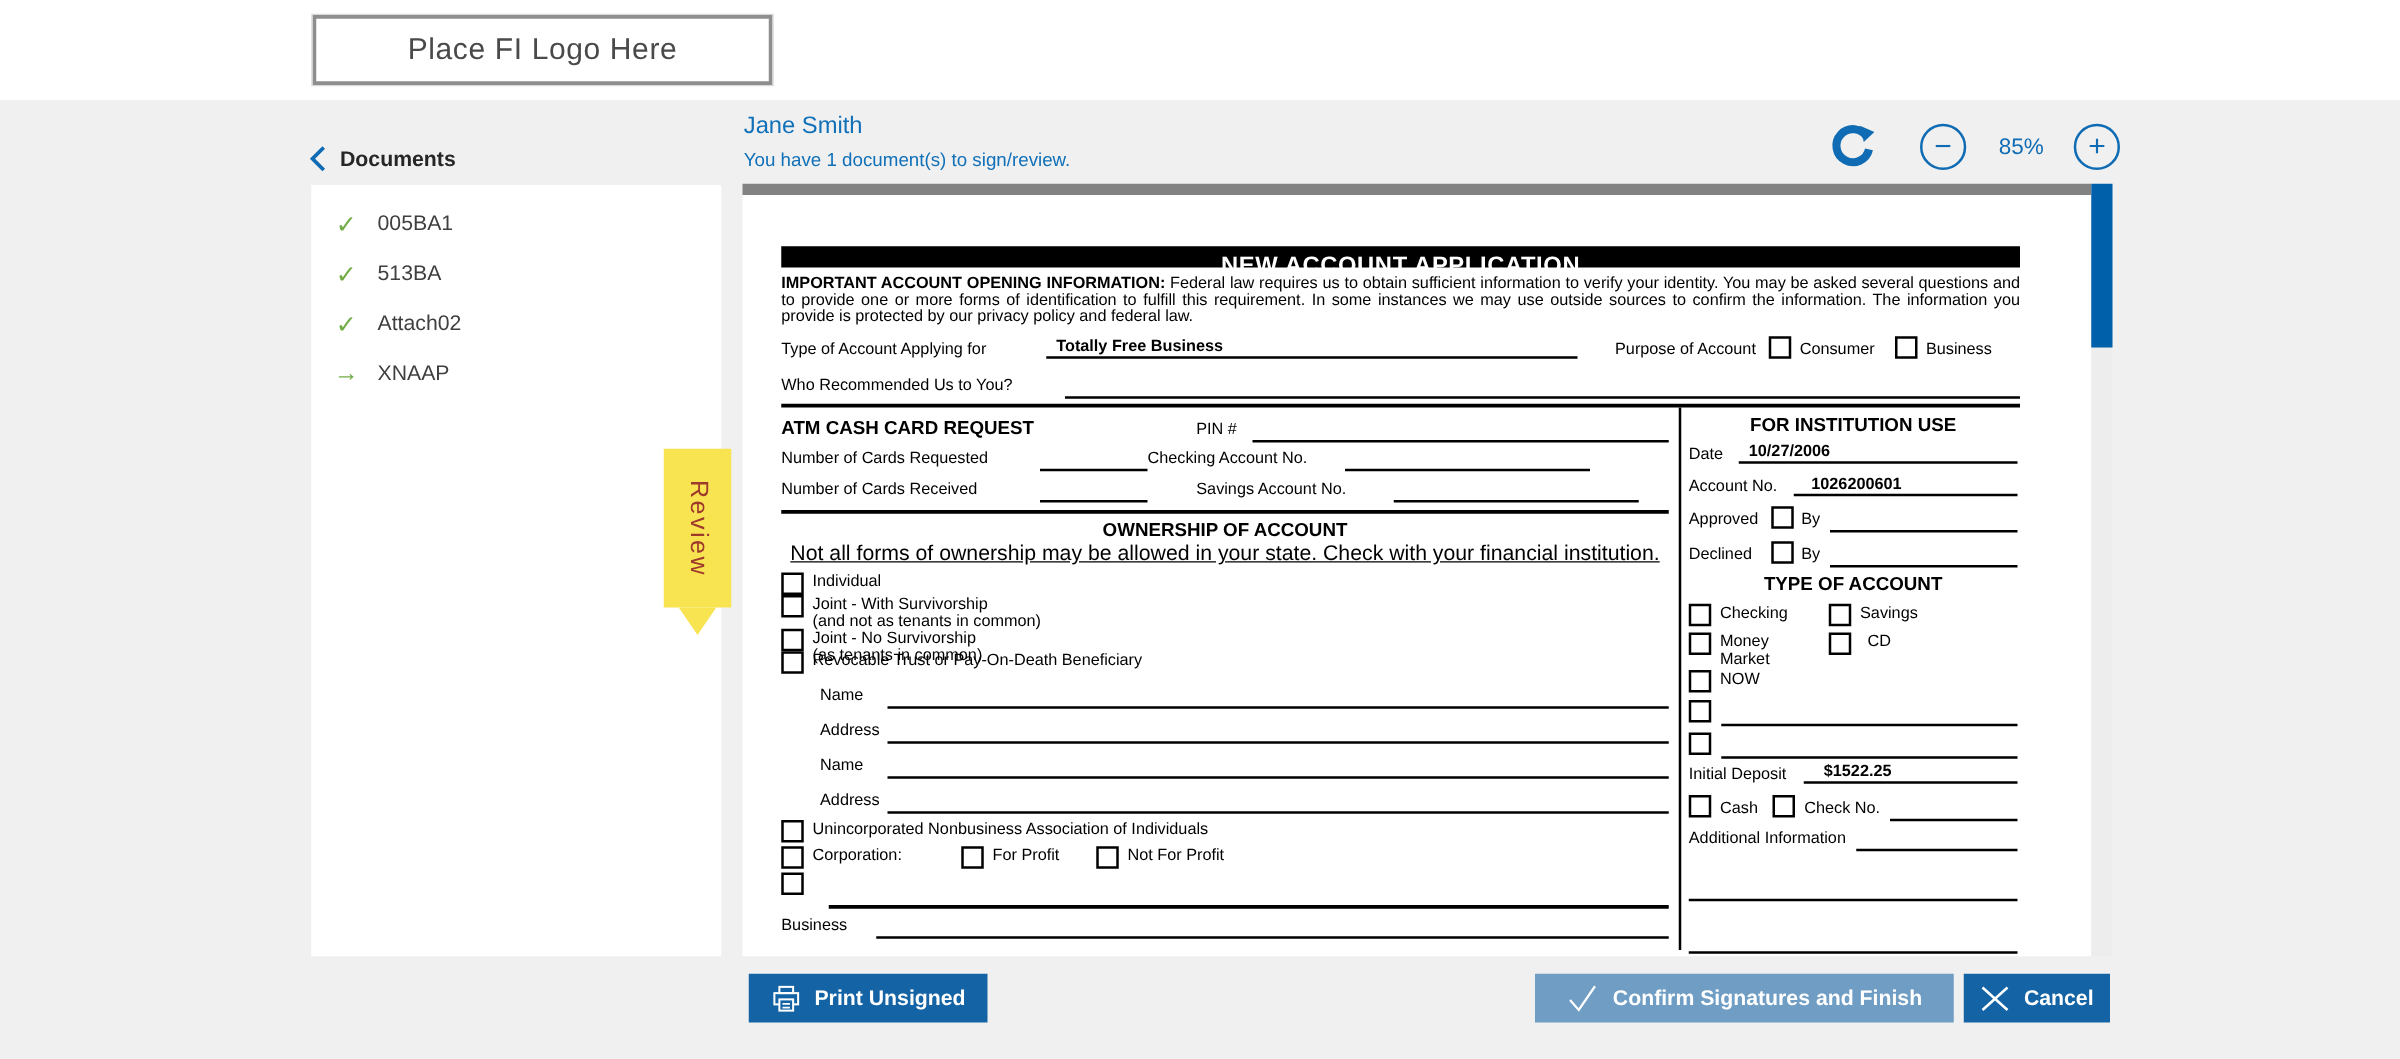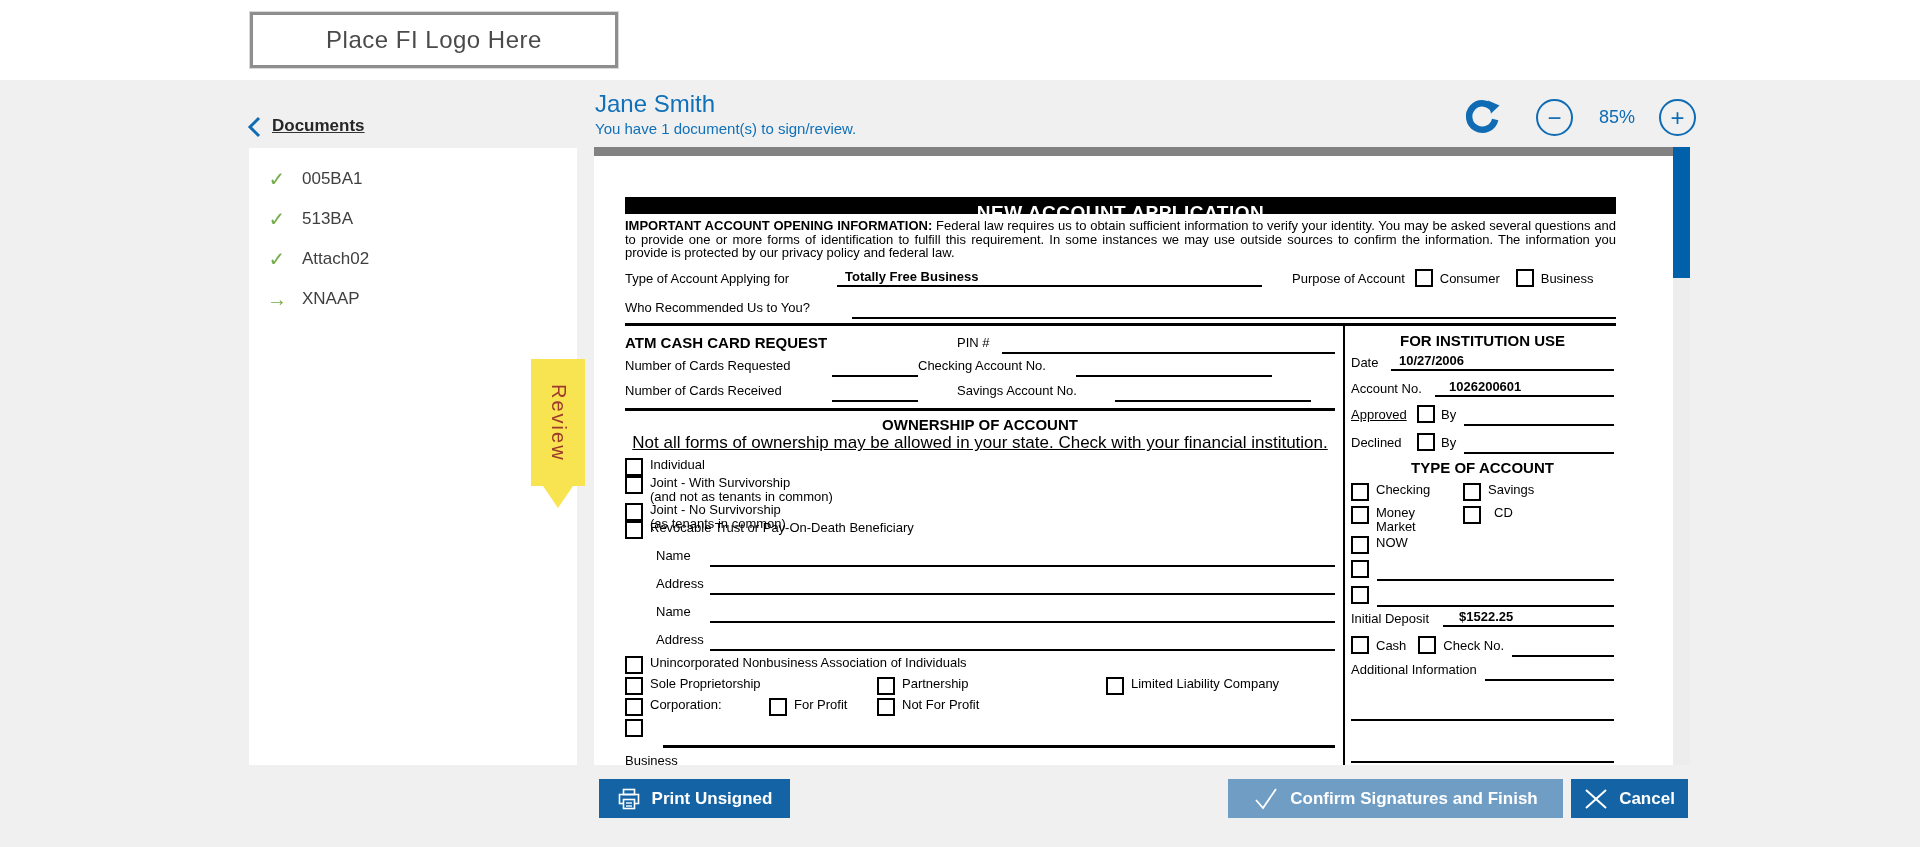--- a/index.html
+++ b/index.html
@@ -10,28 +10,28 @@
   }
   
   .top-bar { position:absolute; left:0; top:0; width:1920px; height:80px; background:#ffffff; }
   .logo-box {
     position:absolute; left:250px; top:12px; width:362px; height:50px;
     border:3px solid #8e8e8e; outline:1px solid #d9d9d9; background:#fff;
     display:flex; align-items:center; justify-content:center;
     color:#4a4a4a; font-size:24px; letter-spacing:0.5px;
   }
   
-  .sidebar-header { position:absolute; left:247px; top:116px; display:flex; align-items:flex-start; gap:11px;text-decoration:underline; }
+  .sidebar-header { position:absolute; left:247px; top:116px; display:flex; align-items:flex-end; gap:11px; }
   .sidebar-header .title { font-weight:bold; font-size:17px; color:#262626; }
   .sidebar { position:absolute; left:249px; top:148px; width:328px; height:617px; background:#ffffff; }
   .doc-item { height:40px; display:flex; align-items:center; gap:14px; padding-left:17px; font-size:17px; color:#3f3f3f; cursor:pointer; }
   .doc-item:first-child { margin-top:11px; }
   .doc-icon { width:22px; text-align:center; font-size:20px; color:#72ac47; }
   
-  .user-name { position:absolute; left:595px; top:90px; font-size:24px; color:#1070b8; }
+  .user-name { position:absolute; left:595px; top:90px; font-size:19px; color:#1070b8; }
   .user-sub  { position:absolute; left:595px; top:120px; font-size:15px; color:#1070b8; }
   
   .controls { position:absolute; left:1462px; top:95px; height:44px; display:flex; align-items:center; }
   .circle-btn {
     width:33px; height:33px; border:2px solid #0f6cb4; border-radius:50%;
     color:#0f6cb4; font-size:24px; line-height:33px; display:flex; align-items:center; justify-content:center;
     cursor:pointer; background:transparent; font-weight:normal;
   }
   .zoom-label { color:#0f6cb4; font-size:18px; margin:0 24px 0 26px; }
   .minus-btn { margin-left:34px; }
@@ -215,34 +215,20 @@
         <div class="frow" style="margin-top:12px; padding-left:31px;">
           <span style="width:54px; flex:none;">Address</span>
           <span class="ln grow"></span>
         </div>
 
         <div class="cbl" style="margin-top:8px;">
           <span class="cb"></span>
           <span>Unincorporated Nonbusiness Association of Individuals</span>
         </div>
 
-        <div class="frow" style="margin-top:3px; align-items:flex-start;">
-          <span class="cbl" style="width:252px;">
-              <span class="cb"></span>
-              <span>Sole Proprietorship</span>
-            </span>
-          <span class="cbl" style="width:229px;">
-              <span class="cb"></span>
-              <span>Partnership</span>
-            </span>
-          <span class="cbl">
-              <span class="cb"></span>
-              <span>Limited Liability Company</span>
-            </span>
-        </div>
 
         <div class="frow" style="margin-top:3px; align-items:flex-start;">
           <span class="cbl" style="width:144px;">
               <span class="cb"></span>
               <span>Corporation:</span>
             </span>
           <span class="cbl" style="width:108px;">
               <span class="cb"></span>
               <span>For Profit</span>
             </span>
@@ -273,21 +259,21 @@
           <span style="width:40px; flex:none;">Date</span>
           <span class="val-ln grow"><span>10/27/2006</span></span>
         </div>
 
         <div class="frow" style="margin-top:9px;">
           <span style="width:84px; flex:none;">Account No.</span>
           <span class="val-ln grow" style="padding-left:14px;"><span>1026200601</span></span>
         </div>
 
         <div class="frow" style="margin-top:8px;">
-          <span style="width:66px; flex:none;text-decoration:underline;">Approved</span>
+          <span style="width:66px; flex:none;">Approved</span>
           <span class="cb"></span>
           <span style="margin-left:6px; flex:none;">By</span>
           <span class="ln grow" style="margin-left:8px;"></span>
         </div>
 
         <div class="frow" style="margin-top:10px;">
           <span style="width:66px; flex:none;">Declined</span>
           <span class="cb"></span>
           <span style="margin-left:6px; flex:none;">By</span>
           <span class="ln grow" style="margin-left:8px;"></span>

